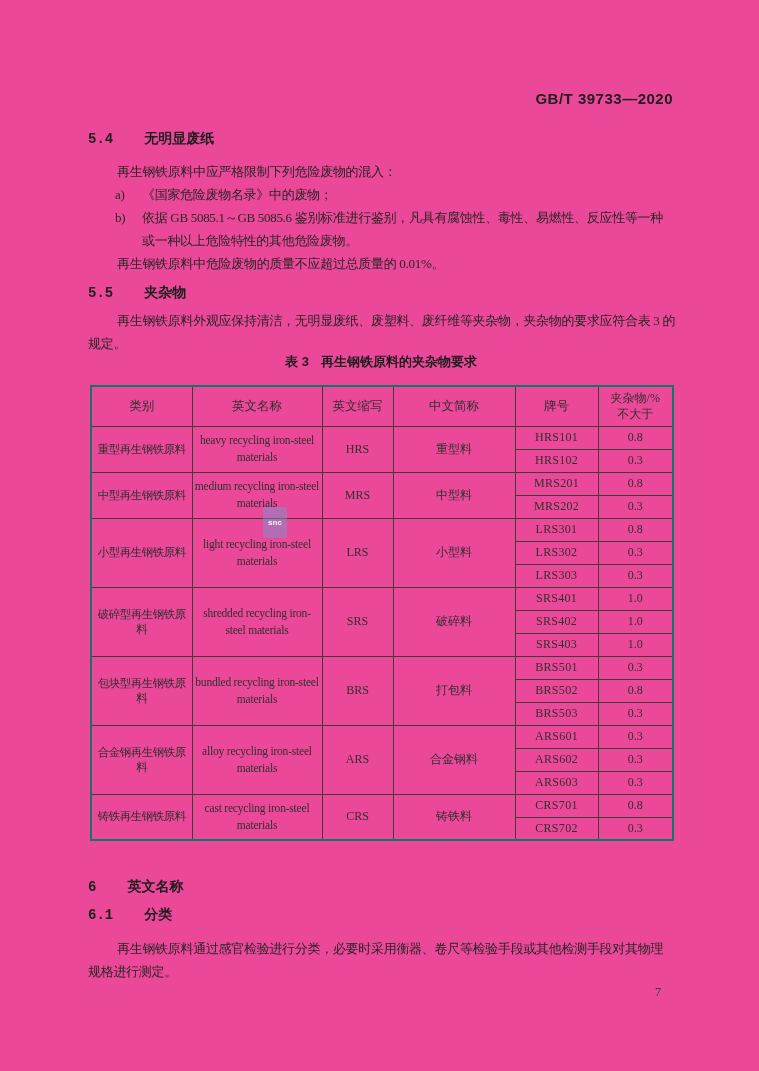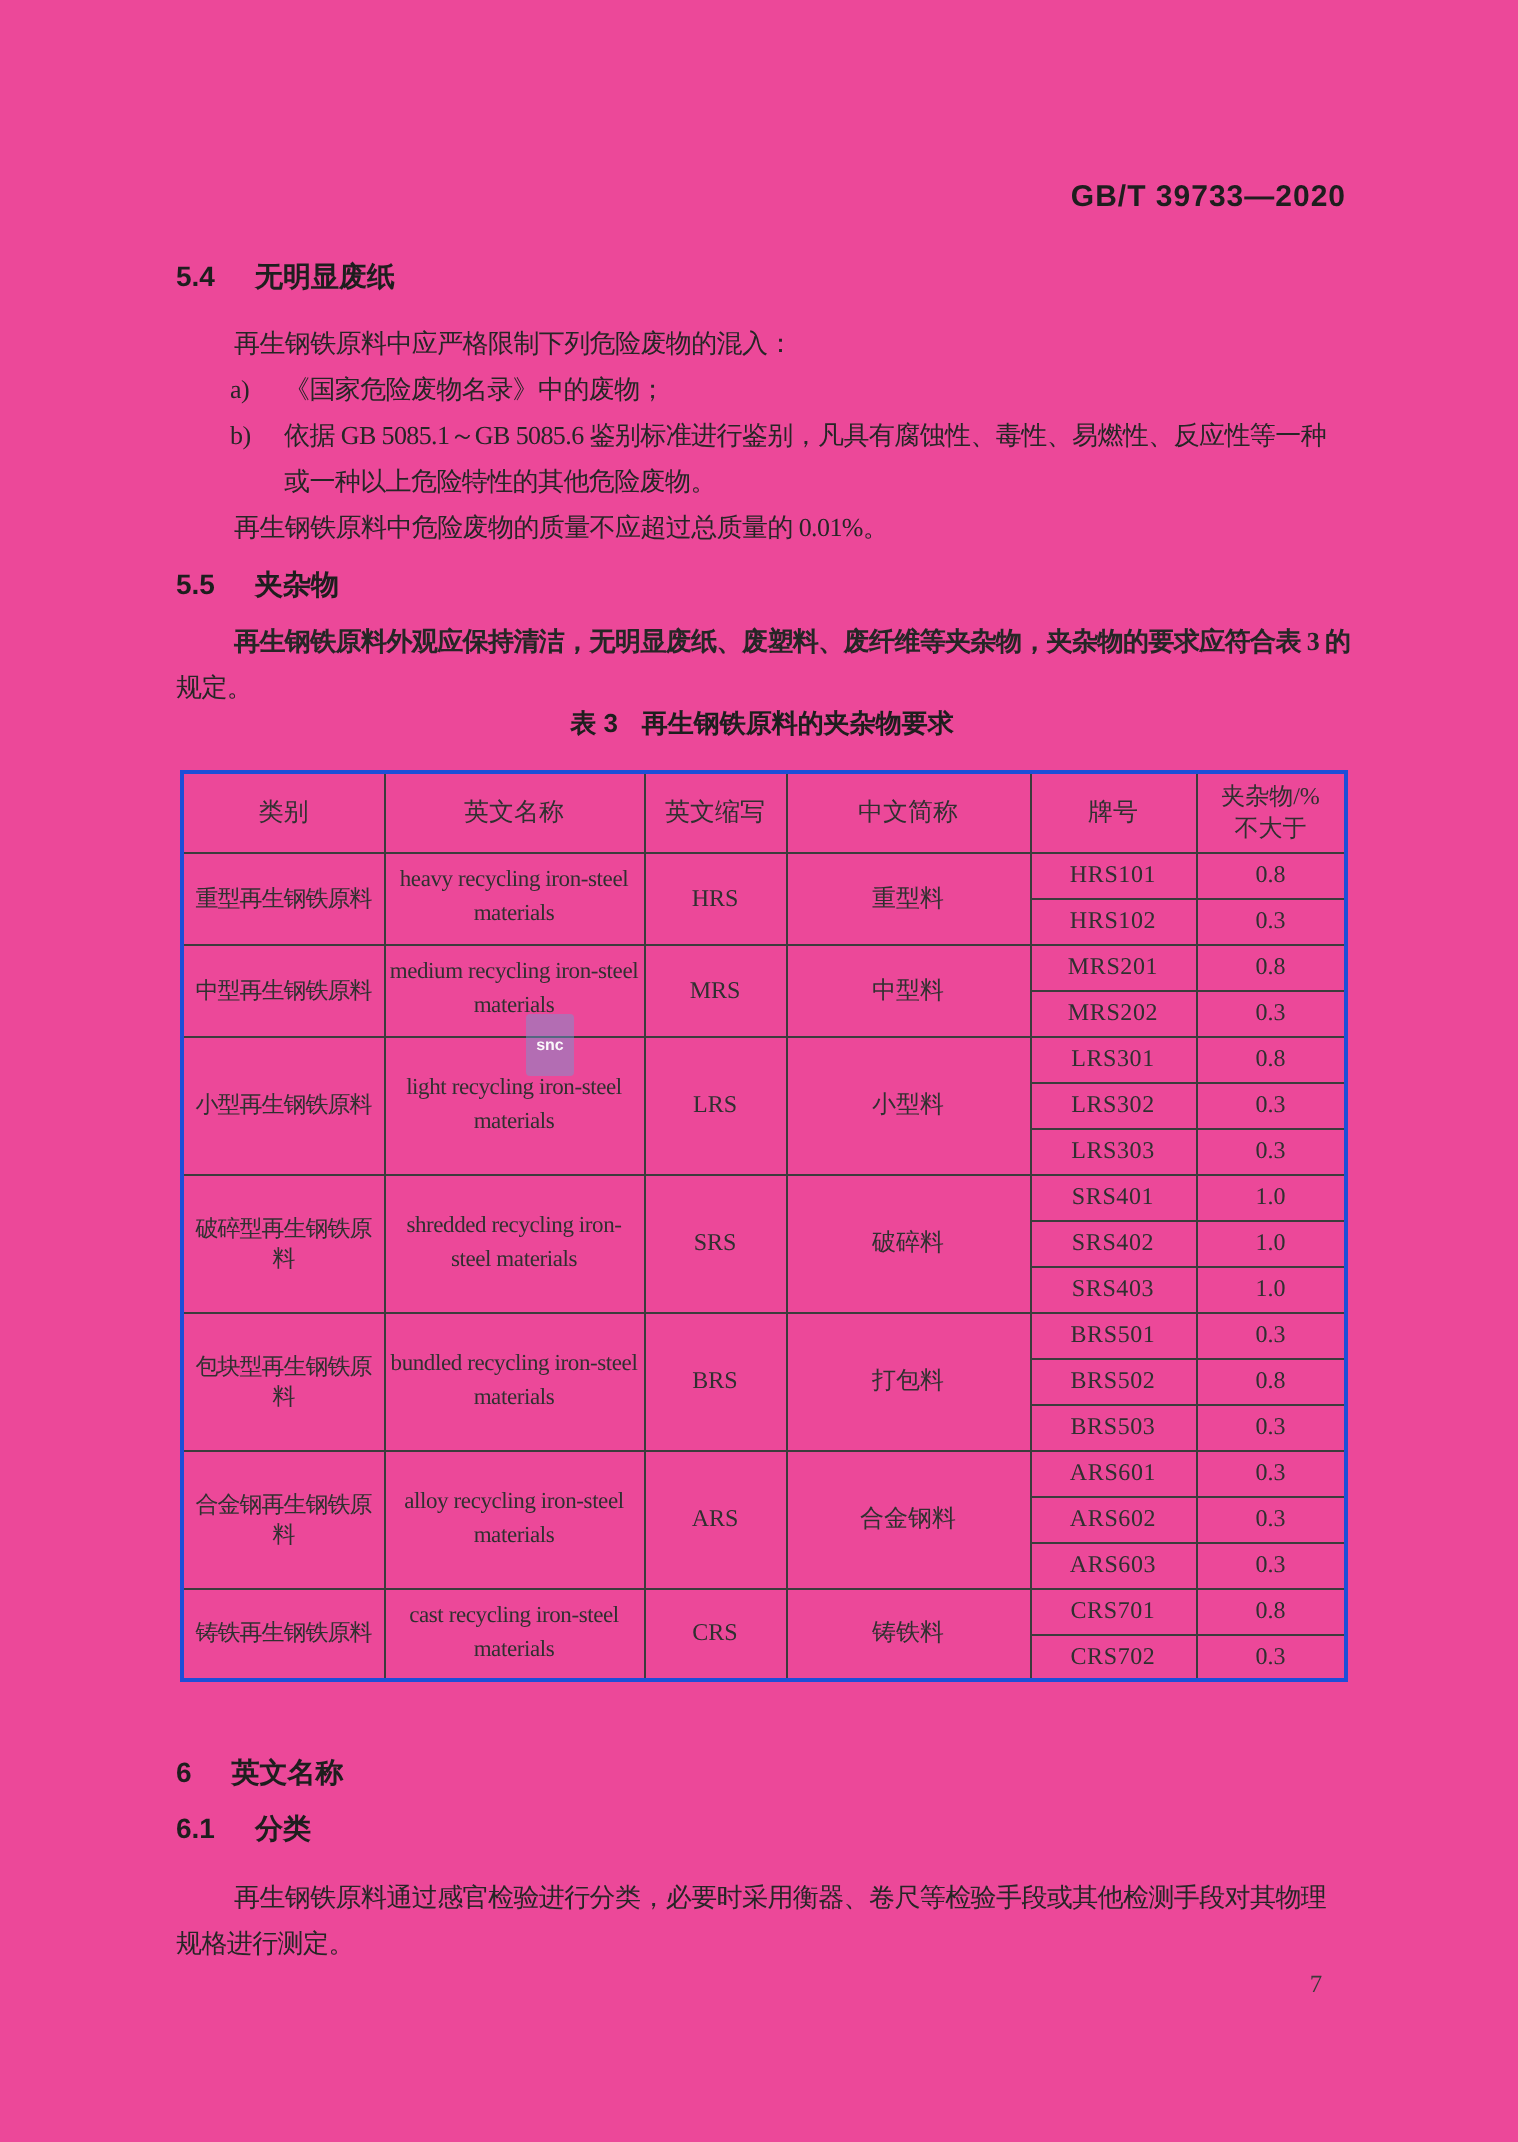--- a/index.html
+++ b/index.html
@@ -16,34 +16,34 @@
   .abs { position:absolute; white-space:nowrap; }
   .std-number {
     top:90px; right:86px;
     font-family:"Liberation Sans","DejaVu Sans",sans-serif;
     font-weight:bold; font-size:15px; letter-spacing:0.5px; color:#1e1e1e;
   }
   .heading {
     font-family:"Liberation Sans","DejaVu Sans",sans-serif;
     font-weight:bold; font-size:14px; color:#1e1e1e;
   }
-  .heading .h-num { margin-right:20px; }
+  .heading .h-num { margin-right:31px;font-family:Liberation Mono, monospace; }
   .bodyline { font-size:13px; letter-spacing:-0.3px; color:#262626; }
   .list-marker { display:inline-block; width:27px; }
   .caption {
     left:90px; top:353px; width:582px; text-align:center;
     font-family:"Liberation Sans","DejaVu Sans",sans-serif;
     font-weight:bold; font-size:13px; color:#1e1e1e;
   }
   .caption .cap-no { margin-right:12px; }
 
   table.inclusions {
     position:absolute; left:90px; top:385px; width:582px;
     border-collapse:collapse; table-layout:fixed;
-    border:2px solid #1d4ed8;
+    border:2px solid #0f766e;
   }
   table.inclusions th, table.inclusions td {
     border:1px solid #3c3c3c;
     text-align:center; vertical-align:middle;
     font-weight:normal; color:#303030;
     padding:1px 2px;
   }
   table.inclusions thead tr { height:40px; }
   table.inclusions thead th { font-size:12.5px; letter-spacing:0; }
   table.inclusions tbody tr { height:23px; }
@@ -87,21 +87,21 @@
     <span class="list-marker">b)</span><span>依据 GB 5085.1～GB 5085.6 鉴别标准进行鉴别，凡具有腐蚀性、毒性、易燃性、反应性等一种</span>
   </div>
   <div class="abs bodyline" style="left:142px; top:232px;">或一种以上危险特性的其他危险废物。</div>
 
   <div class="abs bodyline" style="left:117px; top:255px;">再生钢铁原料中危险废物的质量不应超过总质量的 0.01%。</div>
 
   <div class="abs heading" style="left:88px; top:284px;">
     <span class="h-num">5.5</span><span class="h-title">夹杂物</span>
   </div>
 
-  <div class="abs bodyline" style="left:117px; top:312px;font-weight:bold;">再生钢铁原料外观应保持清洁，无明显废纸、废塑料、废纤维等夹杂物，夹杂物的要求应符合表 3 的</div>
+  <div class="abs bodyline" style="left:117px; top:312px;">再生钢铁原料外观应保持清洁，无明显废纸、废塑料、废纤维等夹杂物，夹杂物的要求应符合表 3 的</div>
   <div class="abs bodyline" style="left:88px; top:335px;">规定。</div>
 
   <div class="abs caption">
     <span class="cap-no">表 3</span><span>再生钢铁原料的夹杂物要求</span>
   </div>
 
   <table class="inclusions">
     <colgroup>
       <col style="width:101px">
         <col style="width:130px">

